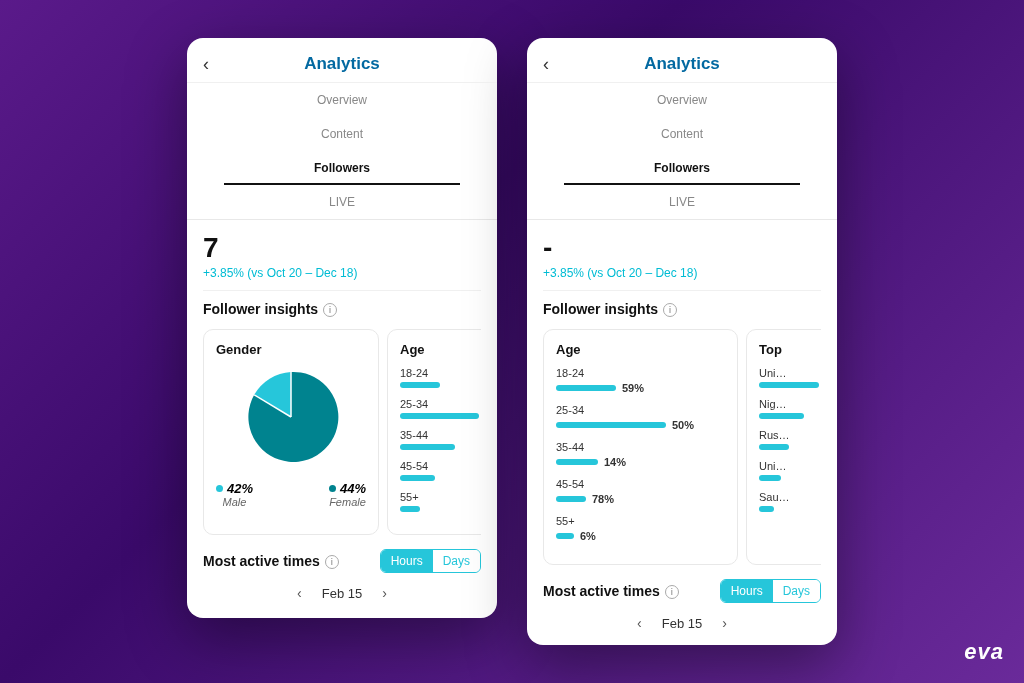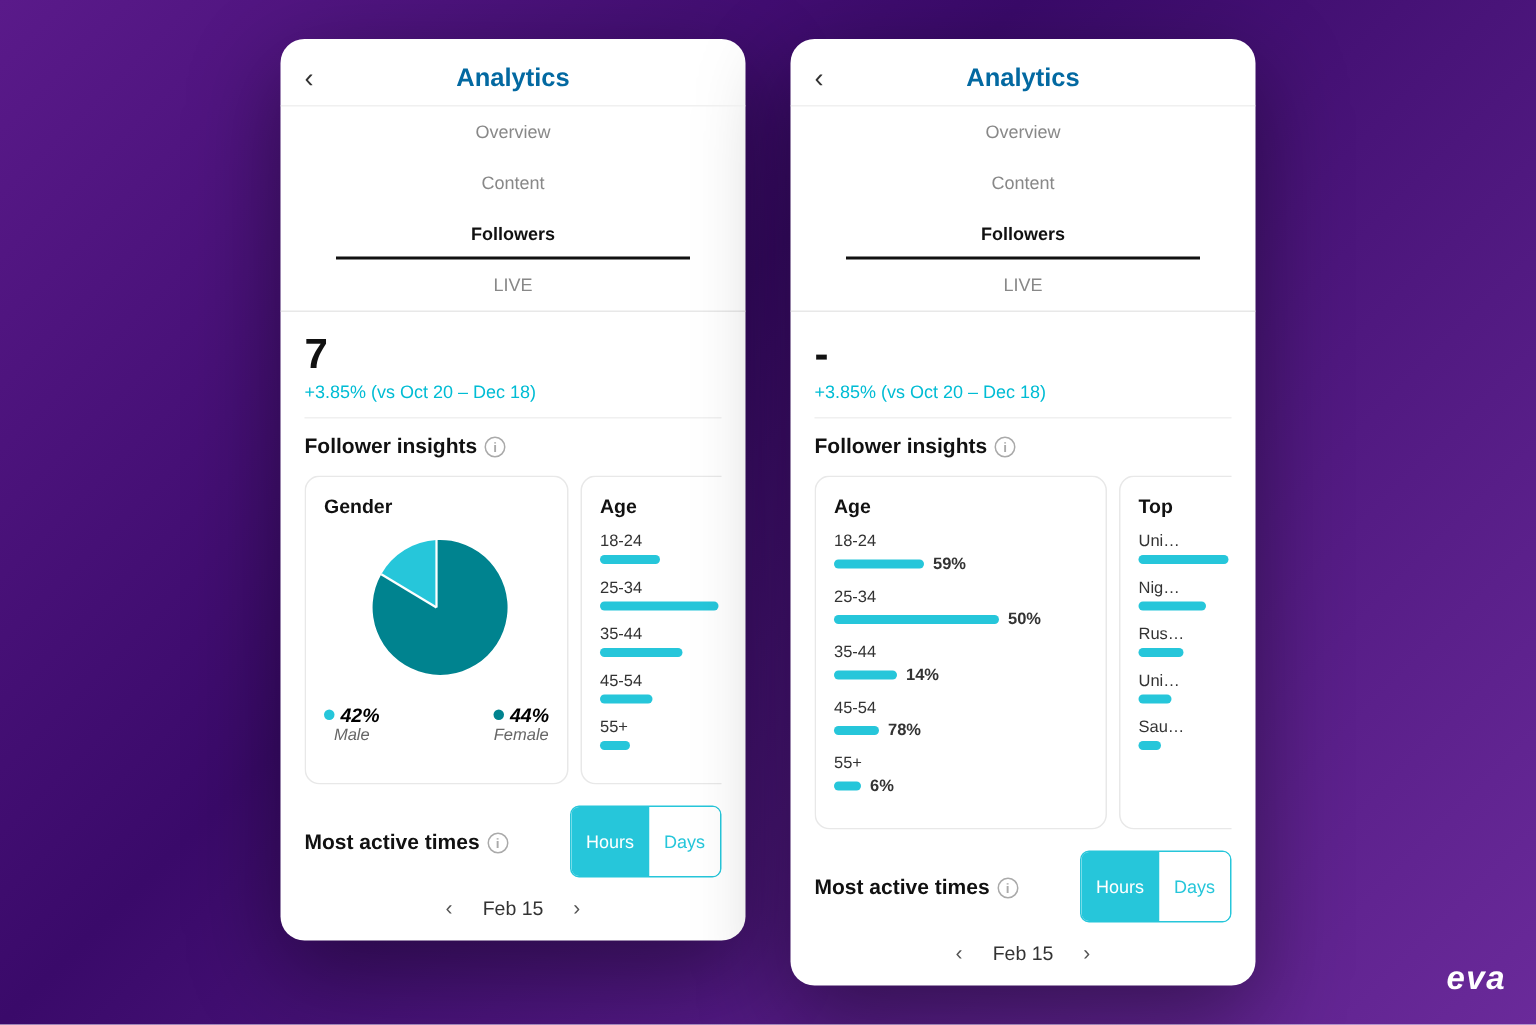--- a/index.html
+++ b/index.html
@@ -245,21 +245,21 @@
       justify-content: space-between;
       margin-bottom: 12px;
     }
     .toggle-group {
       display: flex;
       border: 1px solid #26c6da;
       border-radius: 6px;
       overflow: hidden;
     }
     .toggle-btn {
-      padding: 16px 10px;
+      padding: 4px 10px;
       font-size: 12px;
       cursor: pointer;
       color: #26c6da;
       background: #fff;
     }
     .toggle-btn.active {
       background: #26c6da;
       color: #fff;
     }
 

